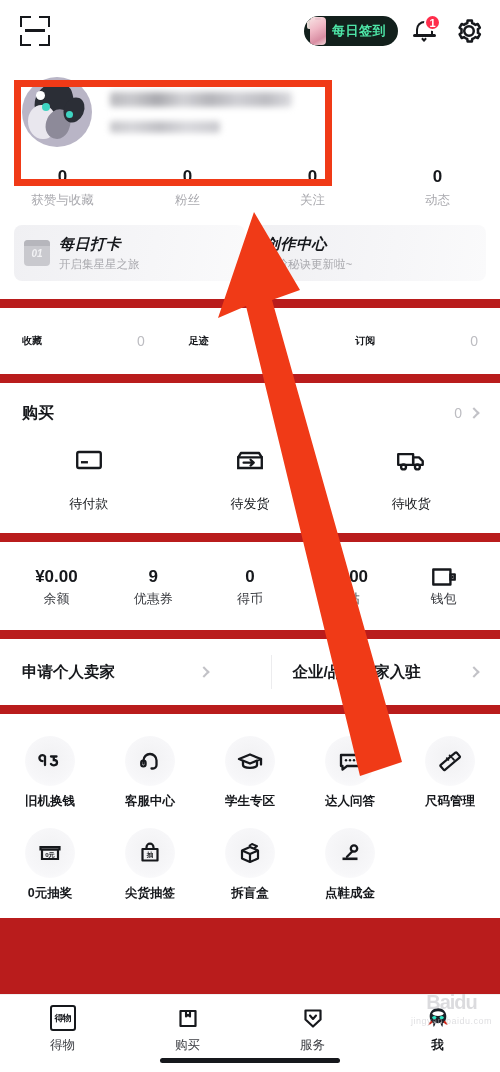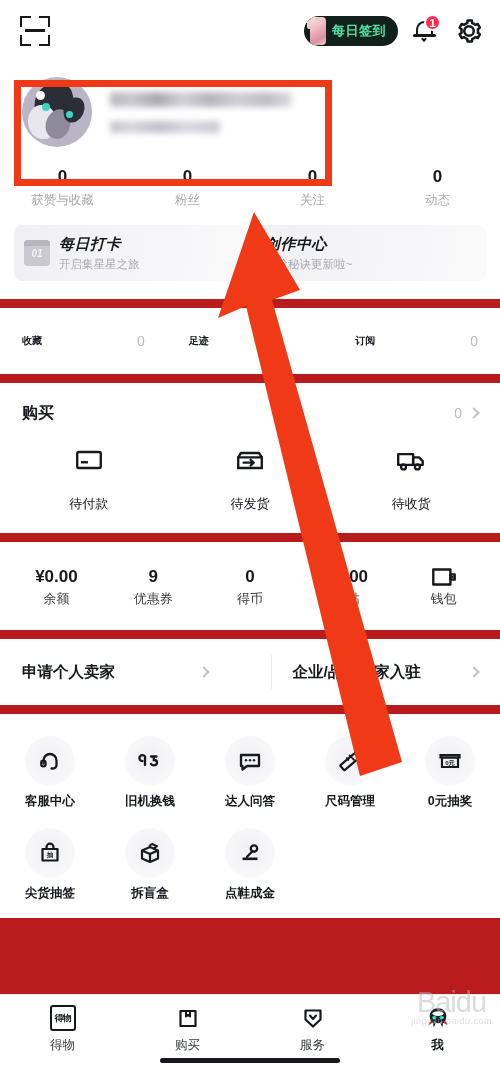--- a/index.html
+++ b/index.html
@@ -221,21 +221,21 @@
     border:7px solid #f03a17; z-index:40; pointer-events:none;
   }
   .anno-arrow { position:absolute; left:0; top:0; z-index:41; pointer-events:none; }
 
   
   .wm {
     position:absolute; right:8px; bottom:46px; z-index:35; pointer-events:none;
     text-align:center; opacity:.5;
   }
   .wm .big {
-    font-size:29px; font-weight:normal; color:#b9b9be; letter-spacing:-1px; line-height:28px;
+    font-size:20px; font-weight:bold; color:#b9b9be; letter-spacing:-1px; line-height:28px;
   }
   .wm .small { font-size:9px; color:#bfbfc4; letter-spacing:.5px; }
 </style>
 </head>
 <body>
 
 <div class="phone">
 
   <div class="topbar">
     <div class="scan-icon">
@@ -431,37 +431,47 @@
       </div>
     </div>
   </div>
 
   <div class="card">
     <div class="svc-grid">
 
       <div class="svc-cell">
         <div class="svc-ic">
           <svg viewBox="0 0 28 28" width="28" height="28">
+            <path d="M9 9.5a3 3 0 10-2.5 4.6M9 9.5V18" fill="none" stroke="#16181c" stroke-width="2.3" stroke-linecap="round"></path>
+            <path d="M15 9.5h5.5M17.8 9.5v3.5c2 0 3.2 1.1 3.2 2.6s-1.3 2.7-3.1 2.7c-1.3 0-2.3-.5-2.9-1.3" fill="none" stroke="#16181c" stroke-width="2.3" stroke-linecap="round"></path>
+          </svg>
+        </div>
+        <div class="svc-lb">旧机换钱</div>
+      </div>
+
+      <div class="svc-cell">
+        <div class="svc-ic">
+          <svg viewBox="0 0 28 28" width="28" height="28">
             <path d="M7.5 16.5v-3a6.5 6.5 0 0113 0v4.5a3.5 3.5 0 01-3.5 3.5h-1.5" fill="none" stroke="#16181c" stroke-width="2.3" stroke-linecap="round"></path>
             <rect x="5.2" y="13.5" width="4.4" height="6" rx="2.2" fill="none" stroke="#16181c" stroke-width="2.2"></rect>
           </svg>
         </div>
         <div class="svc-lb">客服中心</div>
       </div>
 
       <div class="svc-cell">
         <div class="svc-ic">
-          <svg viewBox="0 0 28 28" width="28" height="28">
-            <path d="M9 9.5a3 3 0 10-2.5 4.6M9 9.5V18" fill="none" stroke="#16181c" stroke-width="2.3" stroke-linecap="round"></path>
-            <path d="M15 9.5h5.5M17.8 9.5v3.5c2 0 3.2 1.1 3.2 2.6s-1.3 2.7-3.1 2.7c-1.3 0-2.3-.5-2.9-1.3" fill="none" stroke="#16181c" stroke-width="2.3" stroke-linecap="round"></path>
-          </svg>
-        </div>
-        <div class="svc-lb">旧机换钱</div>
-      </div>
-
+          <svg viewBox="0 0 30 28" width="30" height="28">
+            <path d="M15 7.5L26 12l-11 4.5L4 12z" fill="none" stroke="#16181c" stroke-width="2.3" stroke-linejoin="round"></path>
+            <path d="M8 13.8v4.2c0 1.6 3.1 2.8 7 2.8s7-1.2 7-2.8v-4.2" fill="none" stroke="#16181c" stroke-width="2.3" stroke-linejoin="round"></path>
+            <path d="M26 12v5.5" fill="none" stroke="#16181c" stroke-width="2.3" stroke-linecap="round"></path>
+          </svg>
+        </div>
+        <div class="svc-lb">学生专区</div>
+      </div>
 
 
       <div class="svc-cell">
         <div class="svc-ic">
           <svg viewBox="0 0 28 28" width="28" height="28">
             <path d="M5 8h18v11H11l-4.5 3.6V19H5z" fill="none" stroke="#16181c" stroke-width="2.3" stroke-linejoin="round"></path>
             <circle cx="10" cy="13.3" r="1.2" fill="#16181c"></circle>
             <circle cx="14" cy="13.3" r="1.2" fill="#16181c"></circle>
             <circle cx="18" cy="13.3" r="1.2" fill="#16181c"></circle>
           </svg>

